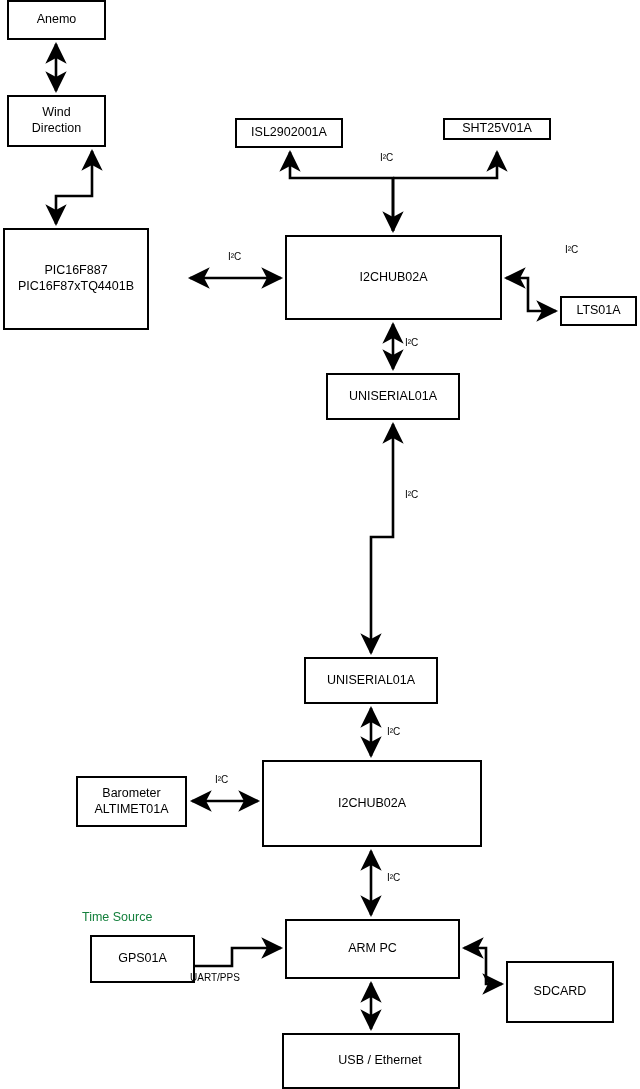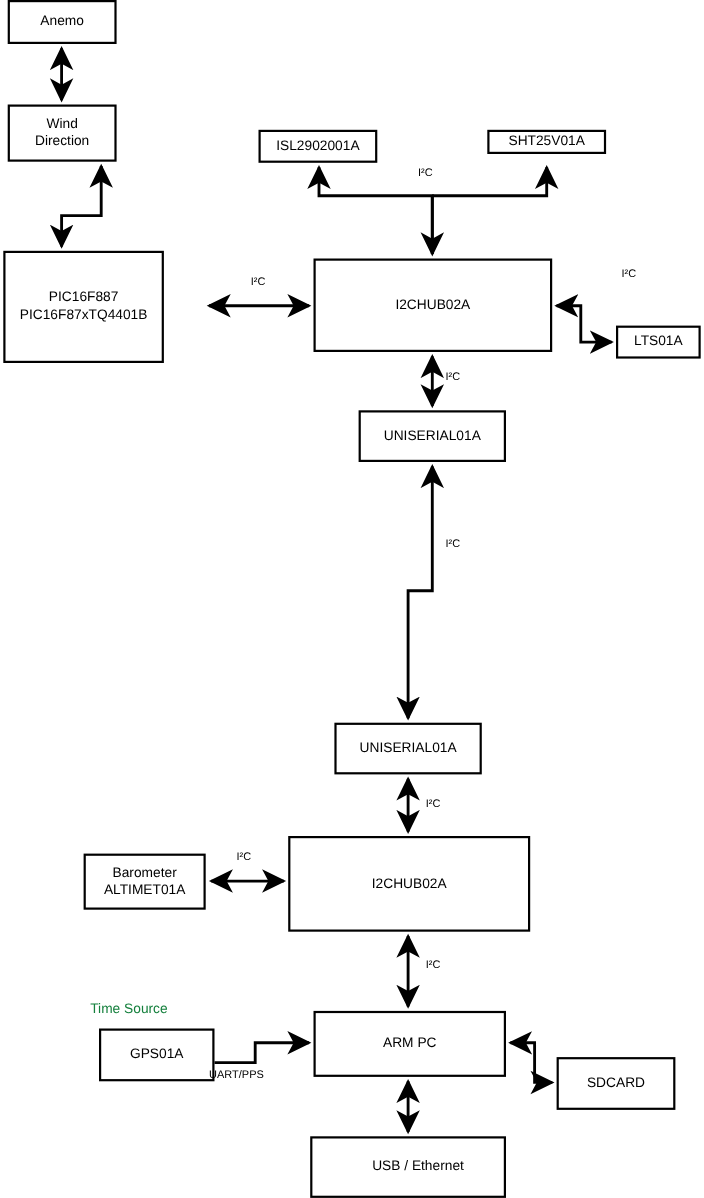--- a/index.html
+++ b/index.html
@@ -153,21 +153,21 @@
   </div>
 
   <div class="node" style="left:285px; top:919px; width:175px; height:60px;">
     <span class="lbl">ARM PC</span>
   </div>
 
   <div class="node" style="left:67px; top:935px; width:105px; height:48px;margin-left:23px;">
     <span class="lbl">GPS01A</span>
   </div>
 
-  <div class="node" style="left:506px; top:961px; width:108px; height:48px;">
+  <div class="node" style="left:506px; top:961px; width:108px; height:62px;">
     <span class="lbl">SDCARD</span>
   </div>
 
   <div class="node" style="left:282px; top:1033px; width:178px; height:56px;padding-left:18px;">
     <span class="lbl">USB / Ethernet</span>
   </div>
 
   <div class="edge-label" style="left:380px; top:152px;">I²C</div>
   <div class="edge-label" style="left:228px; top:251px;">I²C</div>
   <div class="edge-label" style="left:565px; top:244px;">I²C</div>

